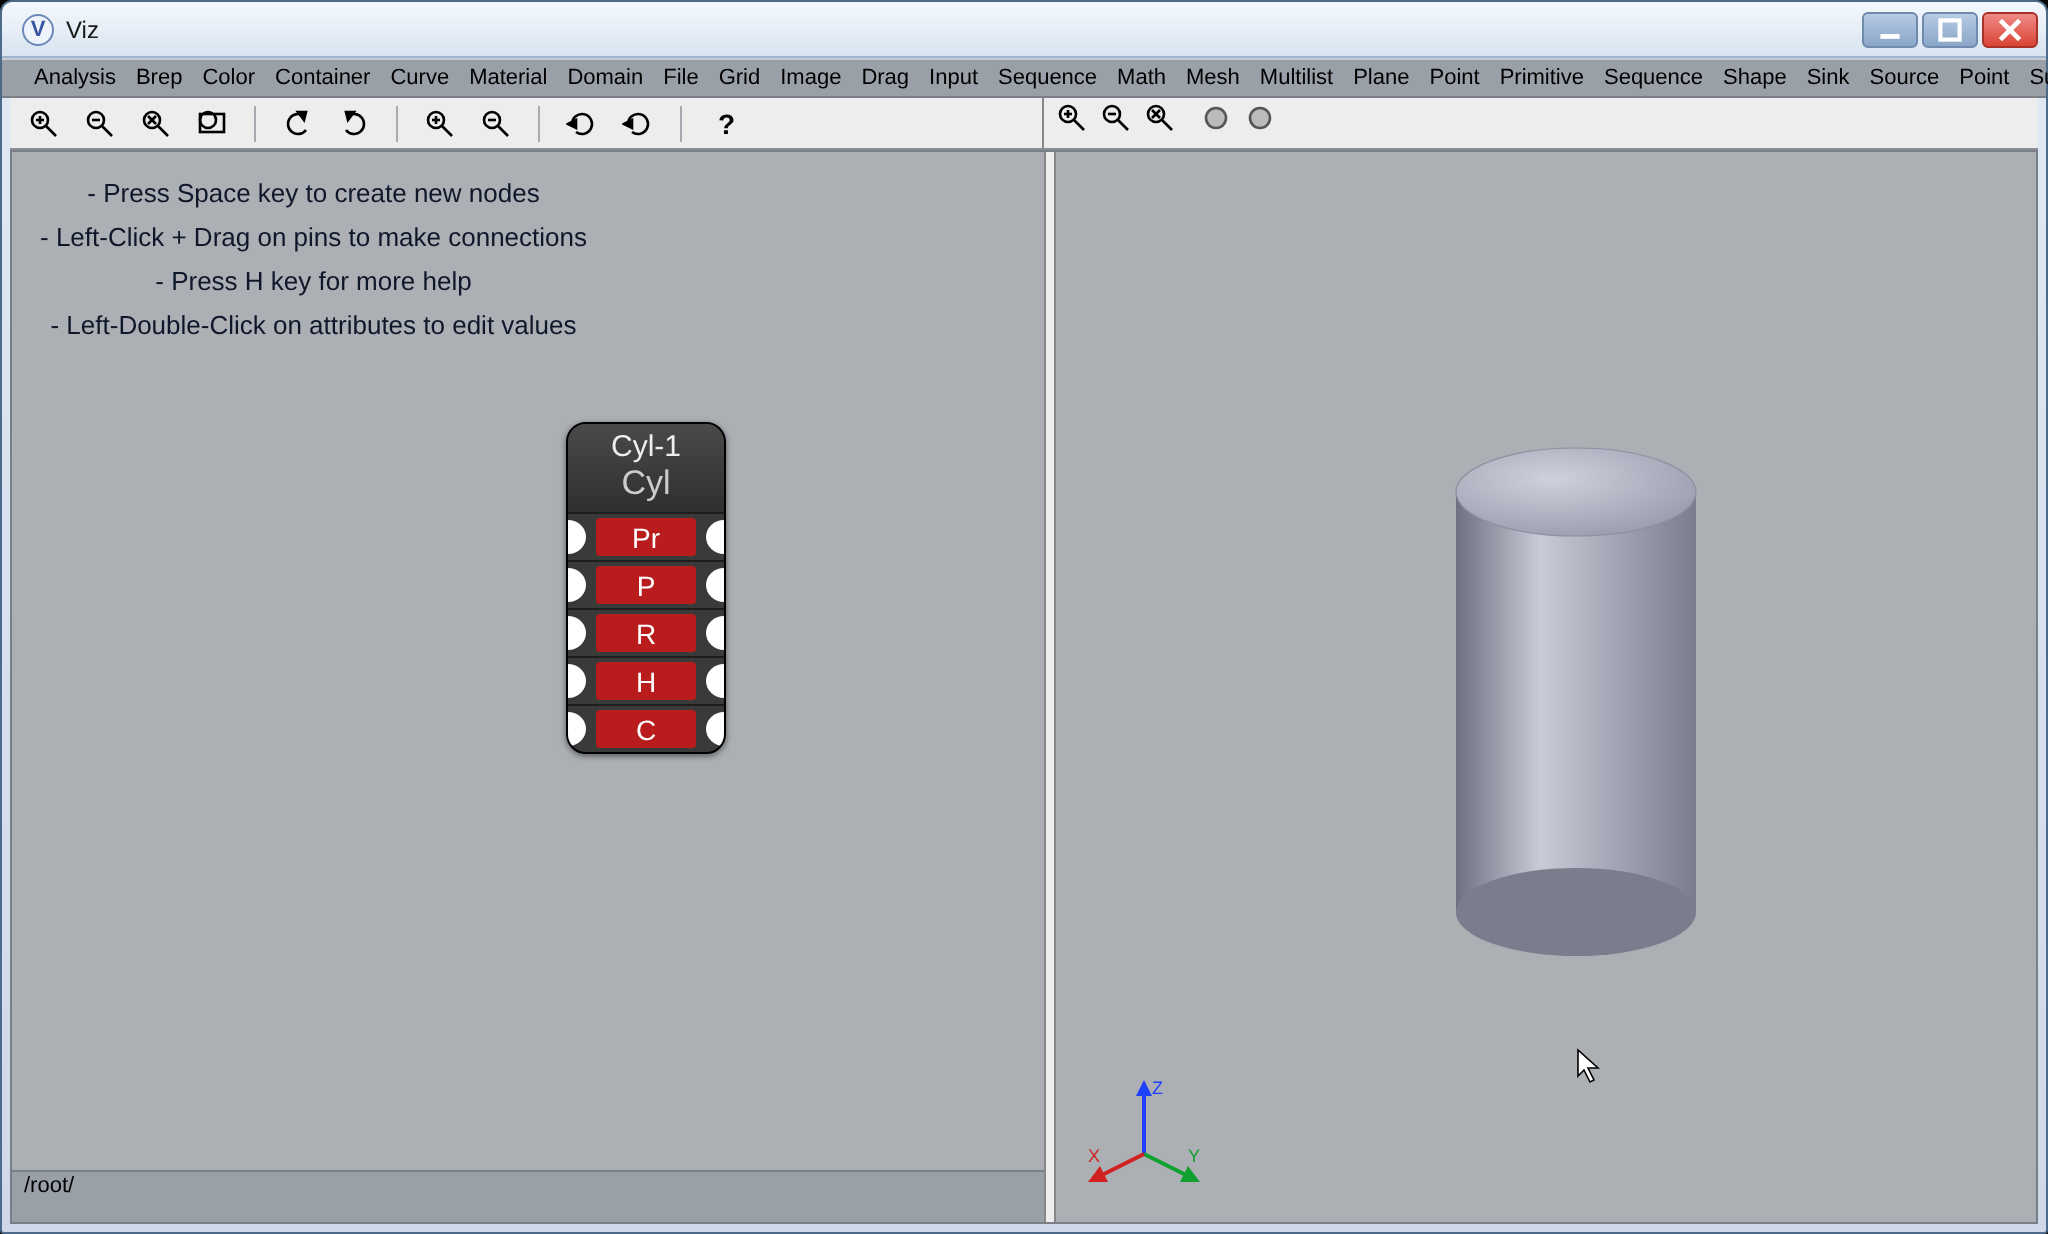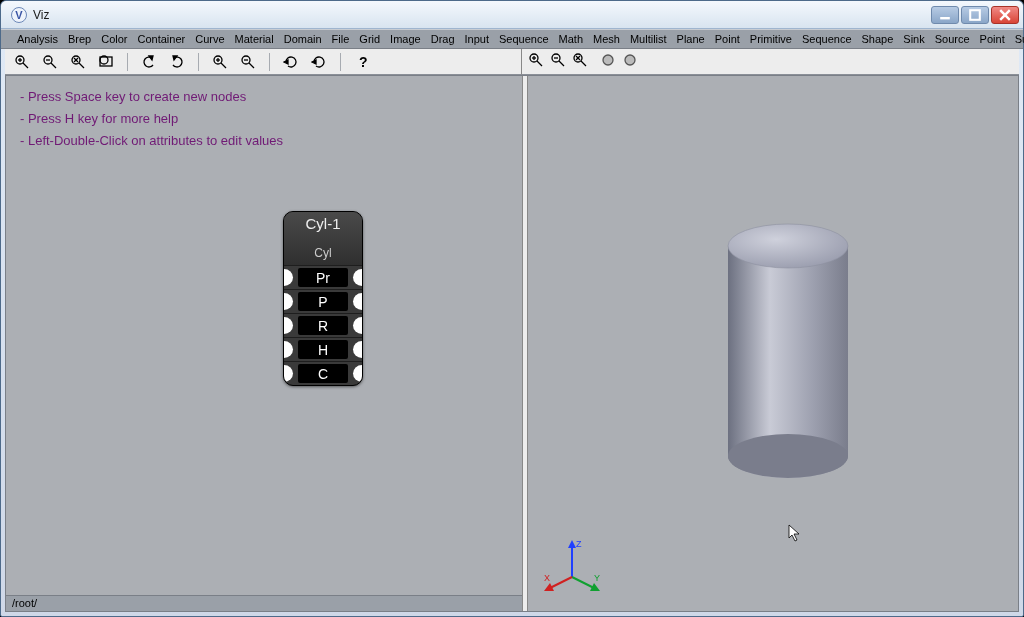--- a/index.html
+++ b/index.html
@@ -79,63 +79,63 @@
     display: flex; flex-direction: column;
   }
   .splitter { width: 6px; background: #ededed; border-left:1px solid #888; border-right:1px solid #888; cursor: col-resize; }
   .pane-right {
     flex: 1; background: #acafb4; position: relative;
   }
 
   
   .help-text {
     position: absolute; top: 10px; left: 14px;
-    font-size: 13px; color: #701a75; line-height: 22px;
+    font-size: 13px; color: #0f172a; line-height: 22px; text-align: center;
   }
 
   
   .node {
     position: absolute; left: 277px; top: 135px;
     width: 80px;
     background: #3a3a3a;
     border: 1px solid #000; border-radius: 10px;
     box-shadow: 0 1px 3px rgba(0,0,0,.5);
     overflow: hidden;
   }
   .node-header {
     text-align: center; color: #eee;
     padding: 4px 0 6px 0;
     background: linear-gradient(#4a4a4a, #2f2f2f);
     font-size: 15px;
     line-height: 1.0;
   }
-  .node-header .sub { font-size: 12px; color: #ccc; margin-top: 16px; display:block; }
+  .node-header .sub { font-size: 17px; color: #ccc; margin-top: 2px; display:block; }
   .node-row {
     position: relative;
     height: 24px;
     border-top: 1px solid #1e1e1e;
   }
   .node-row .slot {
     position: absolute; top: 3px; bottom: 3px;
     background: #fff; border-radius: 50%;
     width: 18px;
   }
   .node-row .slot.left  { left: -9px; }
   .node-row .slot.right { right: -9px; }
   .node-row .lbl {
     position: absolute; left: 14px; right: 14px; top: 2px; bottom: 2px;
-    background: #000000; color: #fff;
+    background: #b91c1c; color: #fff;
     font-size: 14px; text-align: center;
     line-height: 20px;
     border-radius: 2px;
   }
 
   
   .statusbar {
-    position: absolute; left: 0; right: 0; bottom: 0; height: 16px;
+    position: absolute; left: 0; right: 0; bottom: 0; height: 26px;
     background: #9aa0a8; border-top: 1px solid #7a7f87;
     font-size: 11px; color: #000; padding: 1px 6px;
   }
 
   
   .pane-right .axis {
     position: absolute; left: 14px; bottom: 14px;
     width: 60px; height: 60px;
   }
   .pane-right .cursor {
@@ -347,20 +347,21 @@
             <circle cx="8" cy="8" r="5" fill="#bbb" stroke="#555"></circle>
           </g>
         </svg></div>
     </div>
 
   <div class="client">
 
     <div class="pane-left">
       <div class="help-text" id="help-lines">
           <div>- Press Space key to create new nodes</div>
+          <div>- Left-Click + Drag on pins to make connections</div>
           <div>- Press H key for more help</div>
           <div>- Left-Double-Click on attributes to edit values</div>
         </div>
 
       <div class="node">
         <div class="node-header">
           <span>Cyl-1</span>
           <span class="sub">Cyl</span>
         </div>
         <div id="node-ports">

